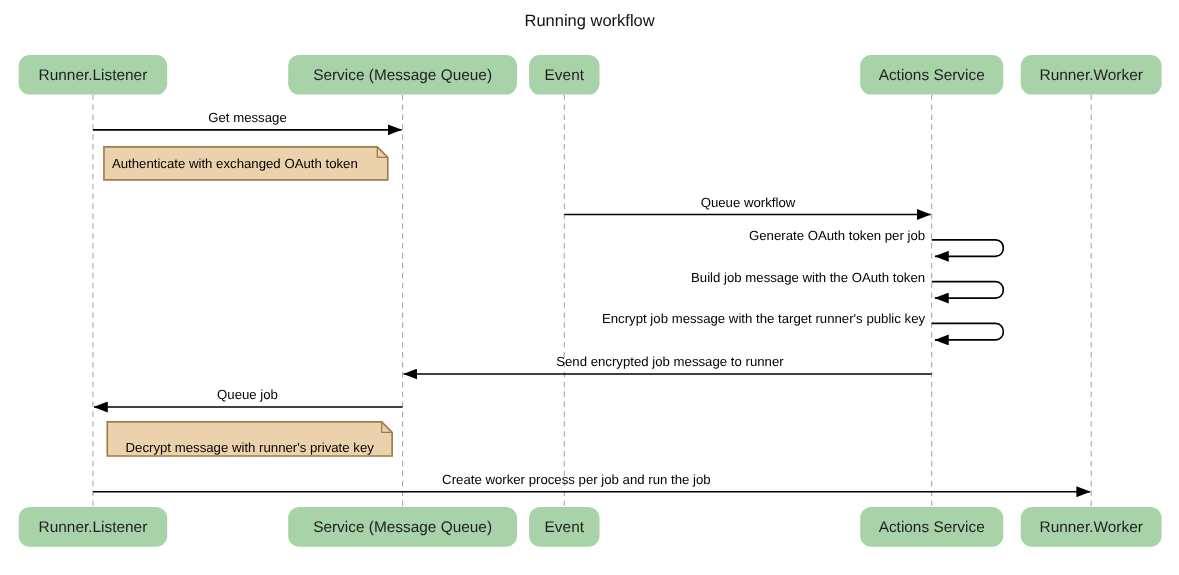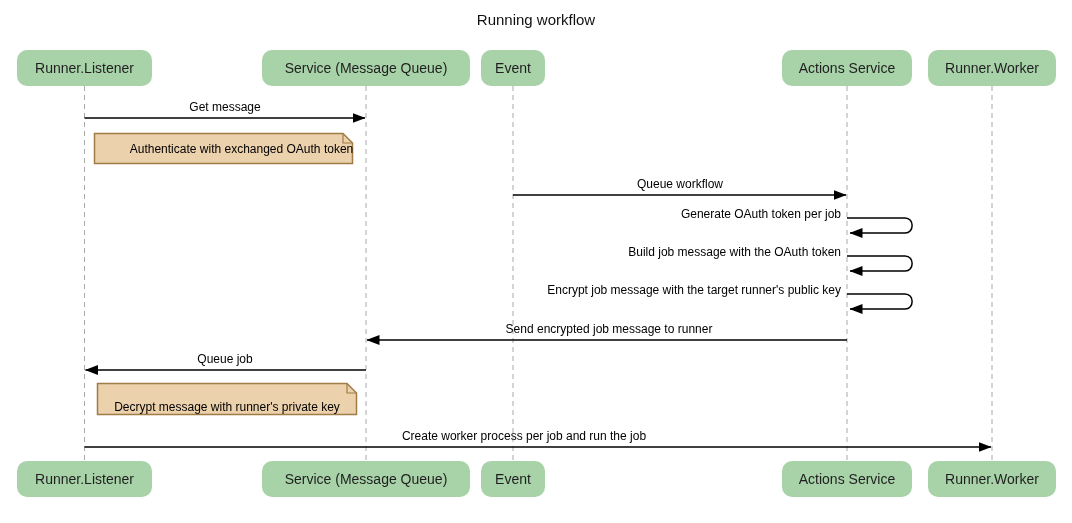--- a/index.html
+++ b/index.html
@@ -130,16 +130,16 @@
 
   <div class="msg-label centered" style="left:225px; top:100px;">Get message</div>
   <div class="msg-label centered" style="left:680px; top:177px;">Queue workflow</div>
   <div class="msg-label" style="right:231px; top:207px;">Generate OAuth token per job</div>
   <div class="msg-label" style="right:231px; top:283px;">Encrypt job message with the target runner's public key</div>
   <div class="msg-label" style="right:231px; top:245px;">Build job message with the OAuth token</div>
   <div class="msg-label centered" style="left:609px; top:322px;">Send encrypted job message to runner</div>
   <div class="msg-label centered" style="left:225px; top:352px;">Queue job</div>
   <div class="msg-label centered" style="left:524px; top:429px;">Create worker process per job and run the job</div>
 
-  <div class="note-label" style="left:112px; top:133px; width:259px; height:31px;">Authenticate with exchanged OAuth token</div>
+  <div class="note-label" style="left:84px; top:133px; width:259px; height:31px;">Authenticate with exchanged OAuth token</div>
   <div class="note-label" style="left:97px; top:383px; width:260px; height:48px;">Decrypt message with runner's private key</div>
 
 </div>
 
 </body></html>

